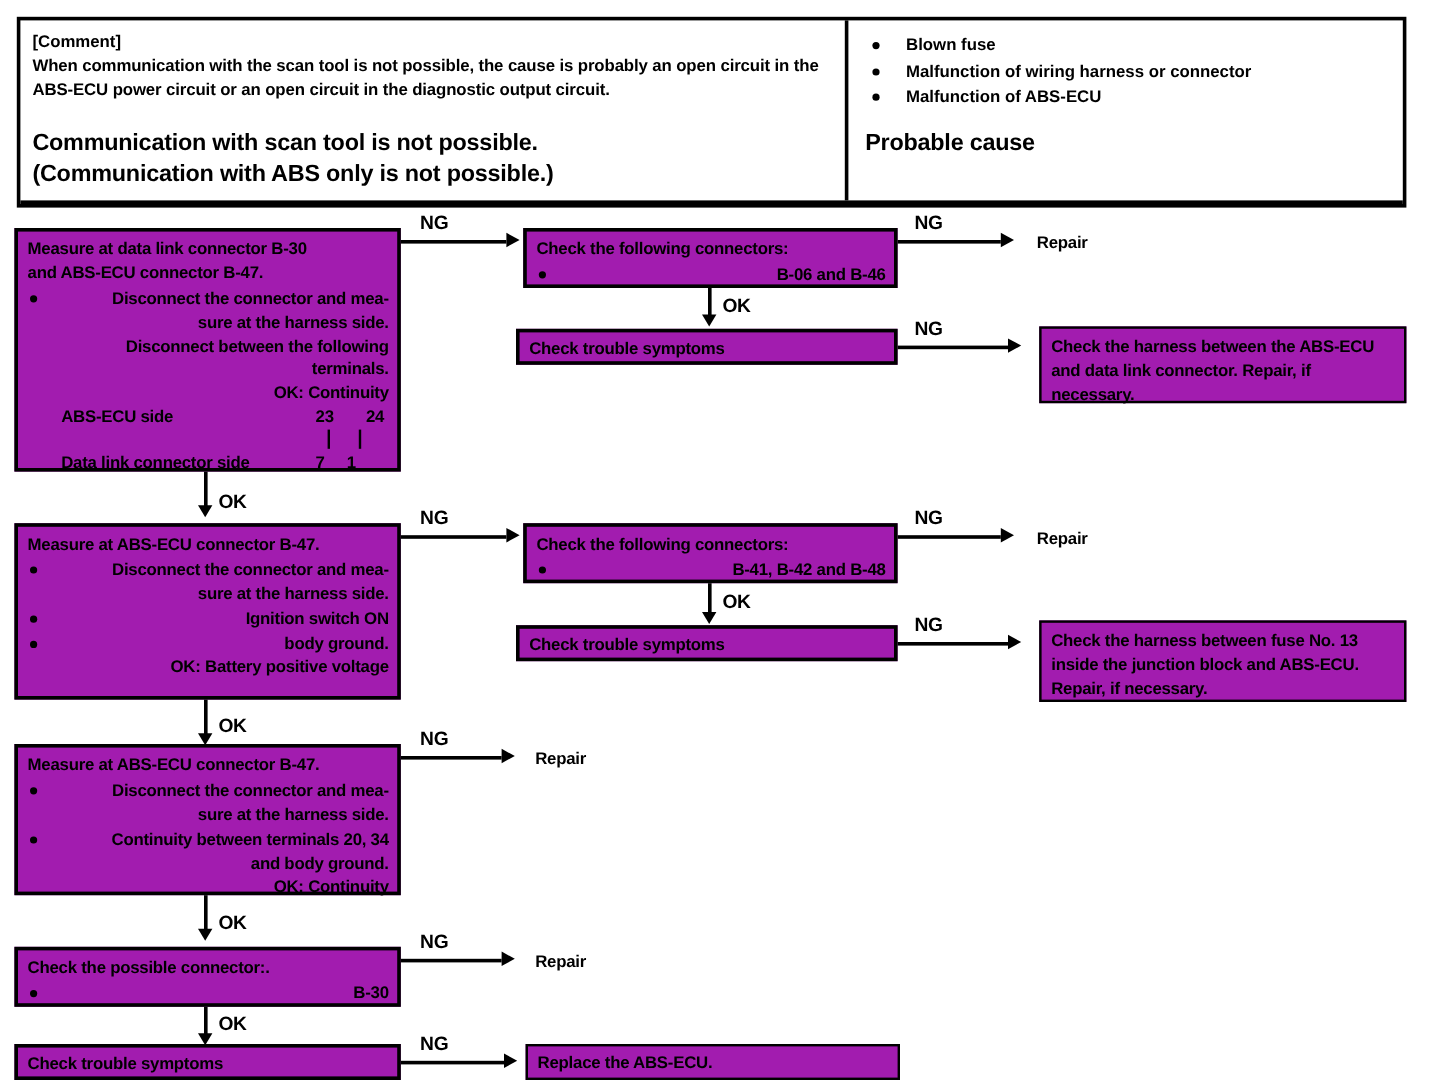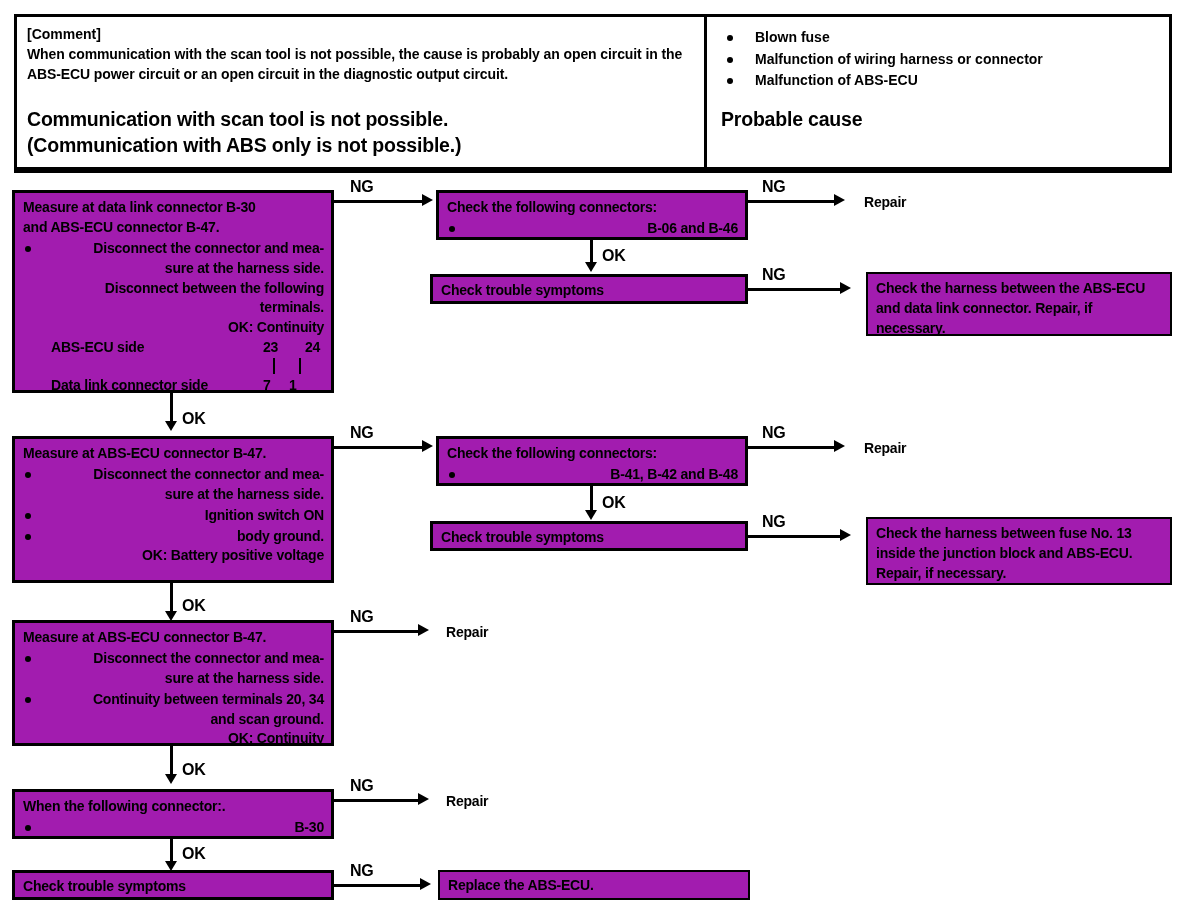--- a/index.html
+++ b/index.html
@@ -336,37 +336,37 @@
 
   <div class="box" style="left:12px; top:620px; width:322px; height:126px;">
     <span class="box-line">Measure at ABS-ECU connector B-47.</span>
     <ul class="b-list">
       <li>
         <span class="sub-line">Disconnect the connector and mea-</span>
         <span class="sub-line">sure at the harness side.</span>
       </li>
       <li>
         <span class="sub-line">Continuity between terminals 20, 34</span>
-        <span class="sub-line">and scan ground.</span>
+        <span class="sub-line">and body ground.</span>
         <span class="sub-line">OK: Continuity</span>
       </li>
     </ul>
   </div>
 
   <span class="hline" style="left:334px; top:630px; width:84px;"></span>
   <span class="arrow-right" style="left:418px; top:624px;"></span>
   <span class="edge-label" style="left:350px; top:608px;">NG</span>
   <span class="term-text" style="left:446px; top:624px;">Repair</span>
 
   <span class="vline" style="left:170px; top:746px; height:30px;"></span>
   <span class="arrow-down" style="left:165px; top:774px;"></span>
   <span class="edge-label" style="left:182px; top:761px;">OK</span>
 
   <div class="box" style="left:12px; top:789px; width:322px; height:50px;">
-    <span class="box-line">When the following connector:.</span>
+    <span class="box-line">Check the possible connector:.</span>
     <ul class="b-list">
       <li>B-30</li>
     </ul>
   </div>
 
   <span class="hline" style="left:334px; top:799px; width:84px;"></span>
   <span class="arrow-right" style="left:418px; top:793px;"></span>
   <span class="edge-label" style="left:350px; top:777px;">NG</span>
   <span class="term-text" style="left:446px; top:793px;">Repair</span>
 

